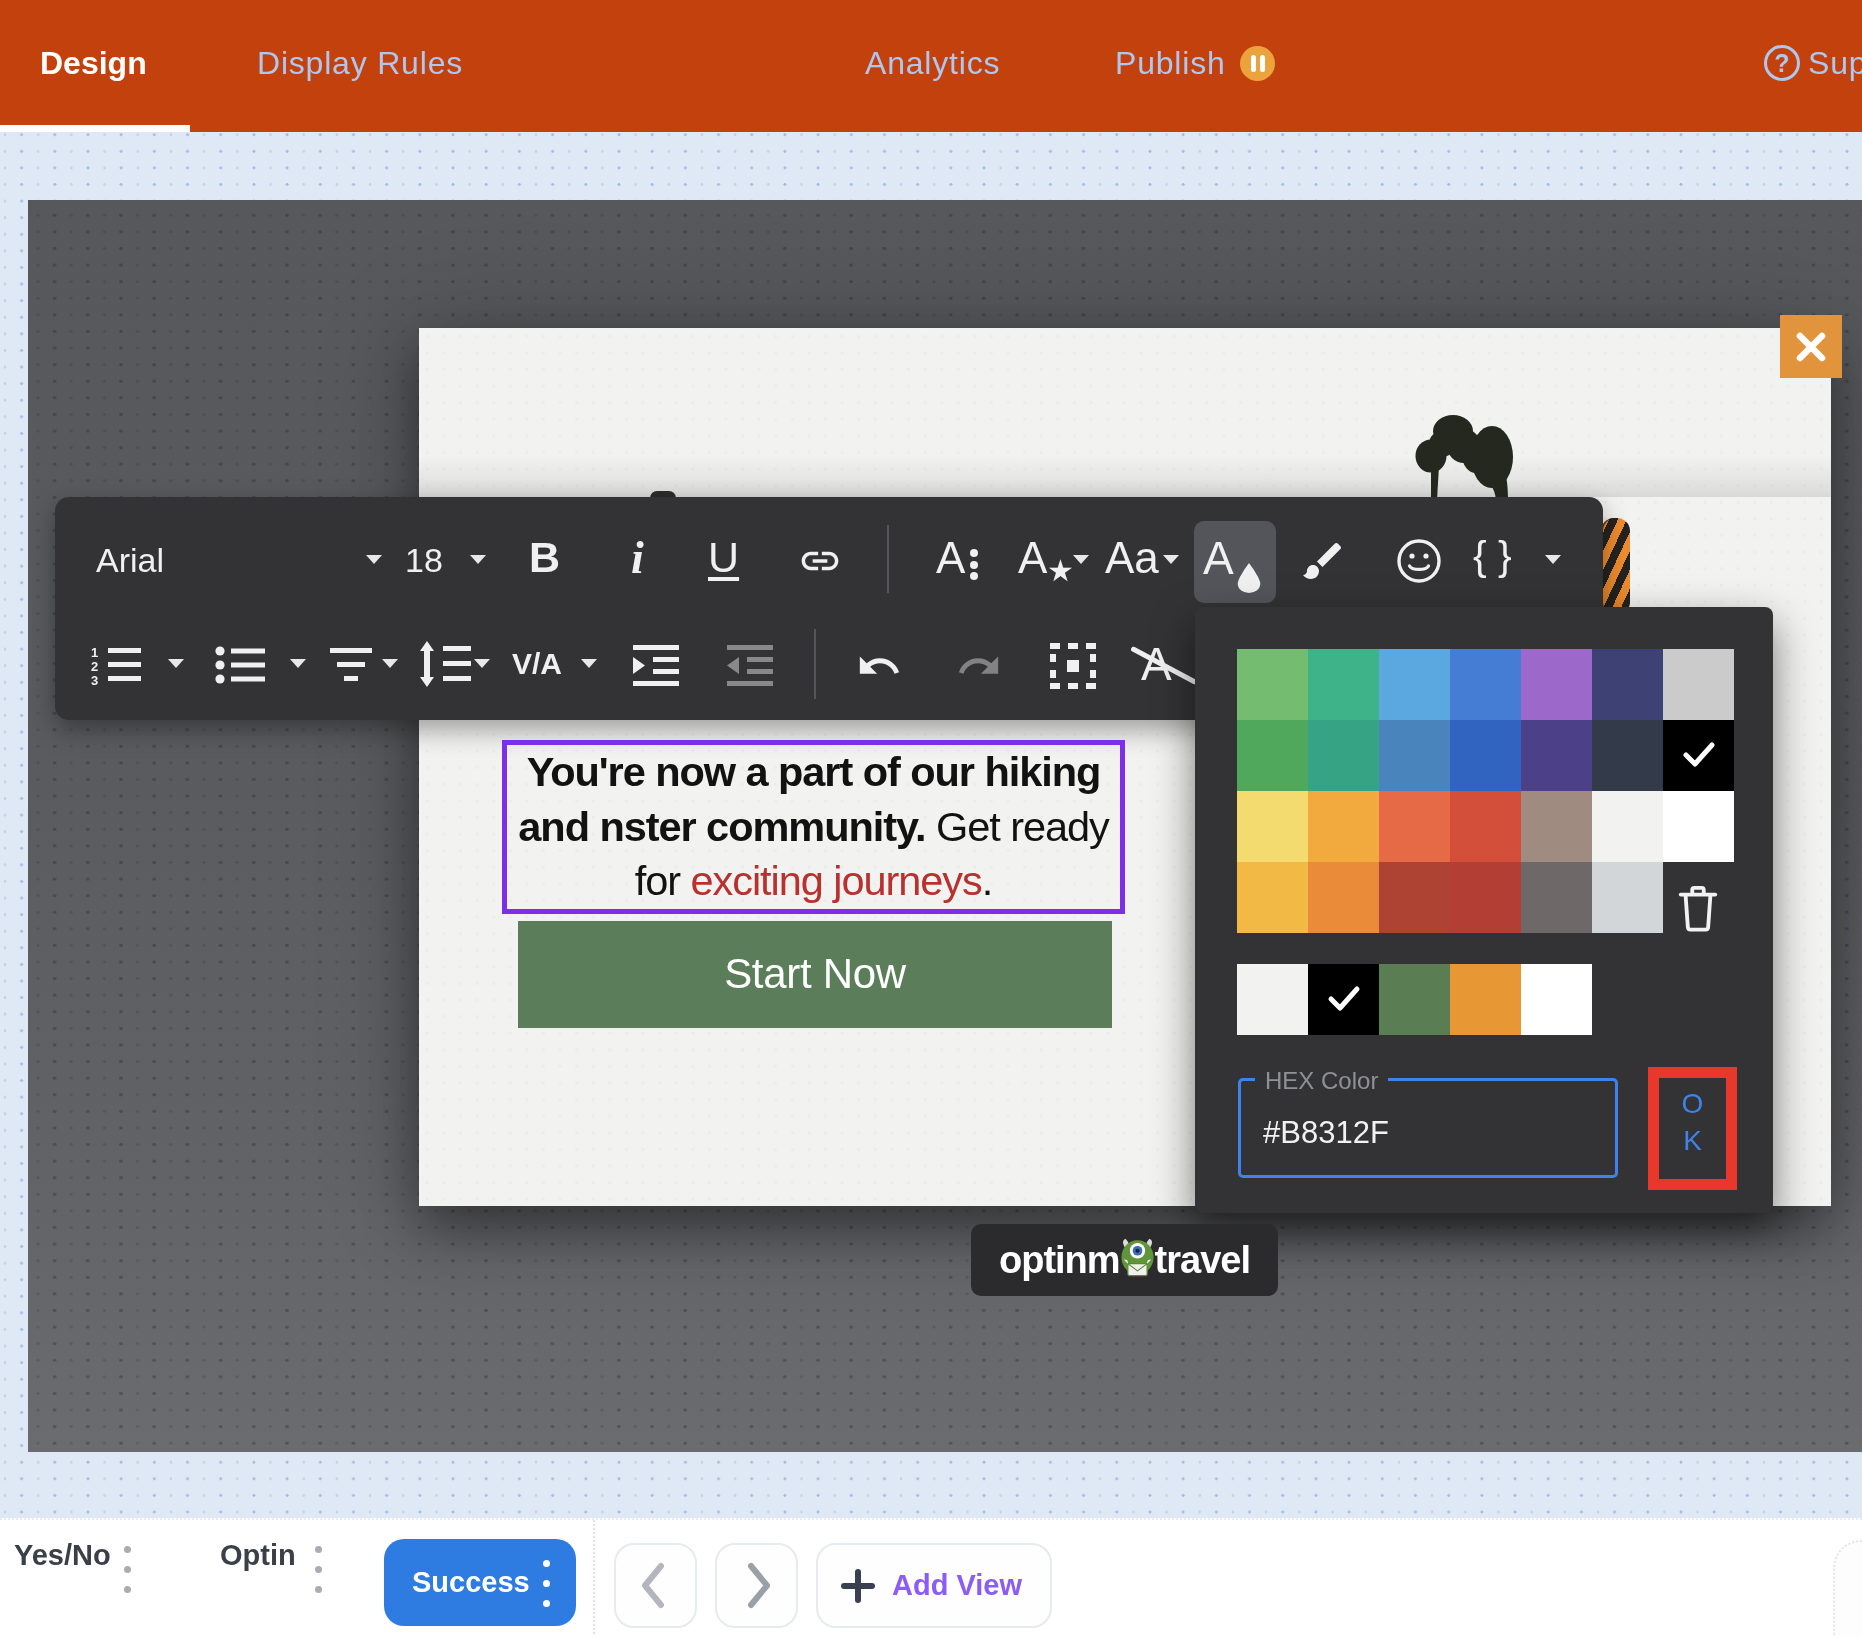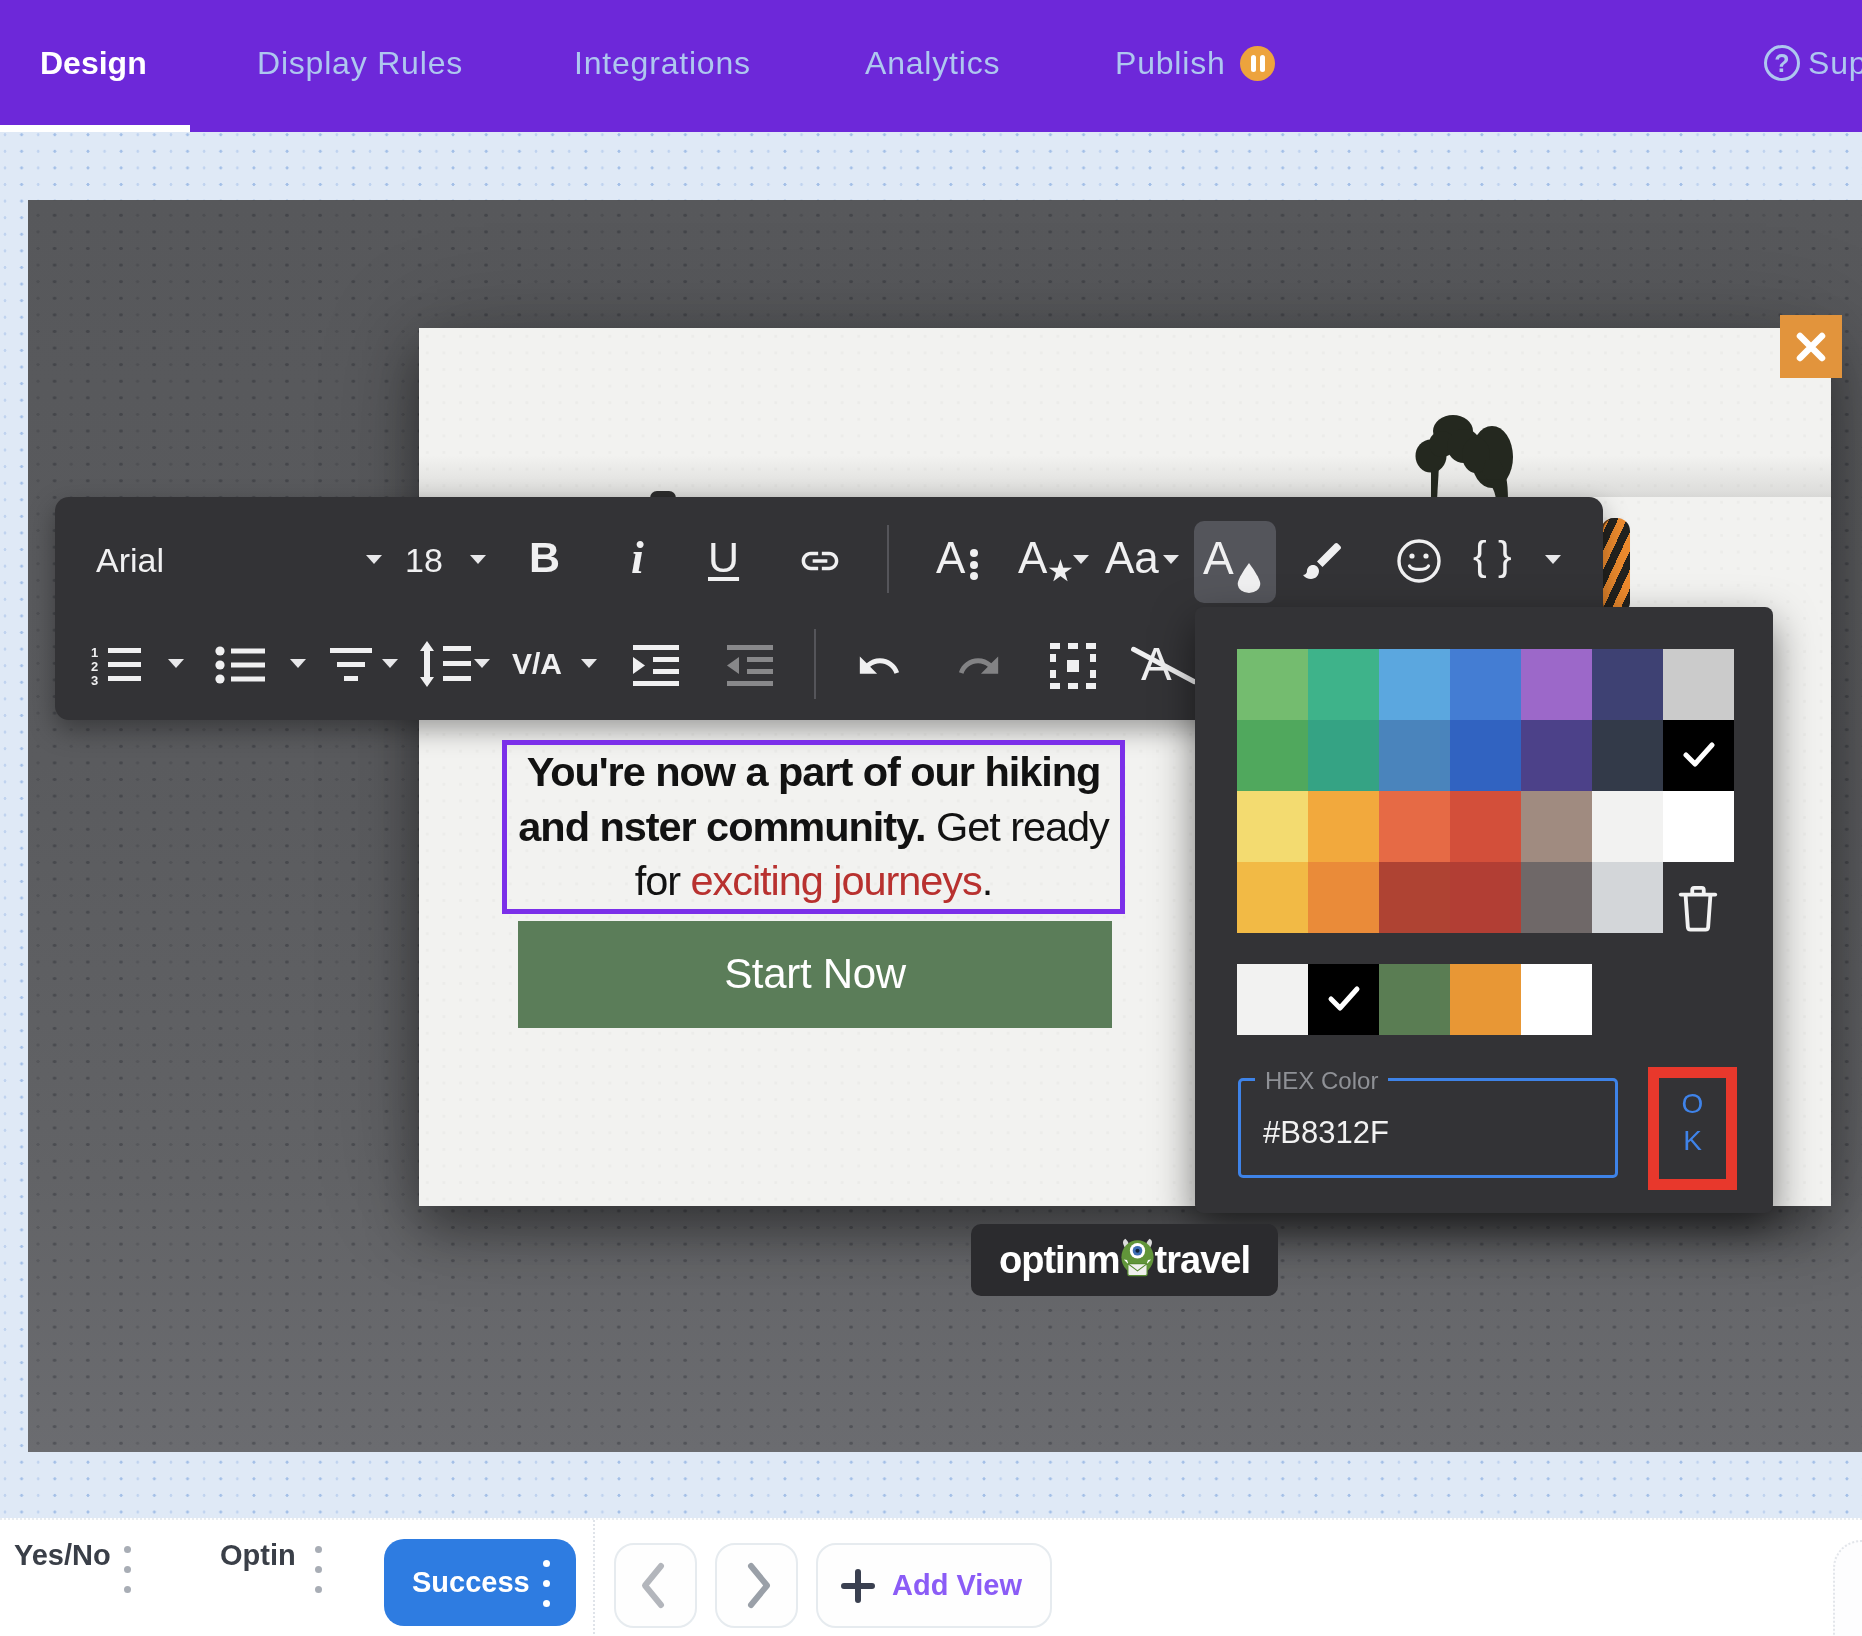--- a/index.html
+++ b/index.html
@@ -2,21 +2,21 @@
 <html><head>
 <meta charset="utf-8">
 <style>
 * { margin:0; padding:0; box-sizing:border-box; }
 html,body { width:1862px; height:1636px; overflow:hidden; }
 body { font-family:"Liberation Sans", sans-serif; -webkit-font-smoothing:antialiased; }
 #root { position:relative; width:1862px; height:1636px; background:#ffffff; overflow:hidden; }
 .abs { position:absolute; }
 
 
-#nav { position:absolute; left:0; top:0; width:1862px; height:132px; background:#6d28d9; }
+#nav { position:absolute; left:0; top:0; width:1862px; height:132px; background:#c2410c; }
 #nav .tab { position:absolute; top:0; height:132px; line-height:126px; font-size:32px; letter-spacing:0.8px; color:#aec7ef; white-space:nowrap; }
 #nav .active { color:#ffffff; font-weight:bold; letter-spacing:0; }
 #design-underline { position:absolute; left:0; top:125px; width:190px; height:7px; background:#ffffff; }
 .pausebadge { position:absolute; left:1240px; top:46px; width:35px; height:35px; border-radius:50%; background:#eda33d; }
 .pausebadge:before { content:""; position:absolute; left:11px; top:9px; width:5px; height:17px; background:#fff; border-radius:2.5px; }
 .pausebadge:after { content:""; position:absolute; left:20px; top:9px; width:5px; height:17px; background:#fff; border-radius:2.5px; }
 .qcircle { position:absolute; left:1764px; top:45px; width:36px; height:36px; border:3px solid #aec7ef; border-radius:50%; color:#aec7ef; font-size:25px; line-height:31px; text-align:center; font-weight:bold; }
 
 
 #canvas { position:absolute; left:0; top:132px; width:1862px; height:1386px; background-color:#dfe9f6;
@@ -374,21 +374,20 @@
           <path d="M17 3 V31 M3 17 H31" stroke="#3a4050" stroke-width="6" stroke-linecap="round"></path>
         </svg>
       <div class="t">Add View</div>
     </div>
   </div>
   <div id="cornerwidget"></div>
 
   <div id="nav">
     <div class="tab active" style="left:40px;">Design</div>
     <div class="tab" style="left:257px;">Display Rules</div>
-    <div class="tab" style="left:574px;">Integrations</div>
     <div class="tab" style="left:865px;">Analytics</div>
     <div class="tab" style="left:1115px;">Publish</div>
     <div class="pausebadge"></div>
     <div class="qcircle">?</div>
     <div class="tab" style="left:1808px;">Support</div>
     <div id="design-underline"></div>
   </div>
 </div>
 
 </body></html>

